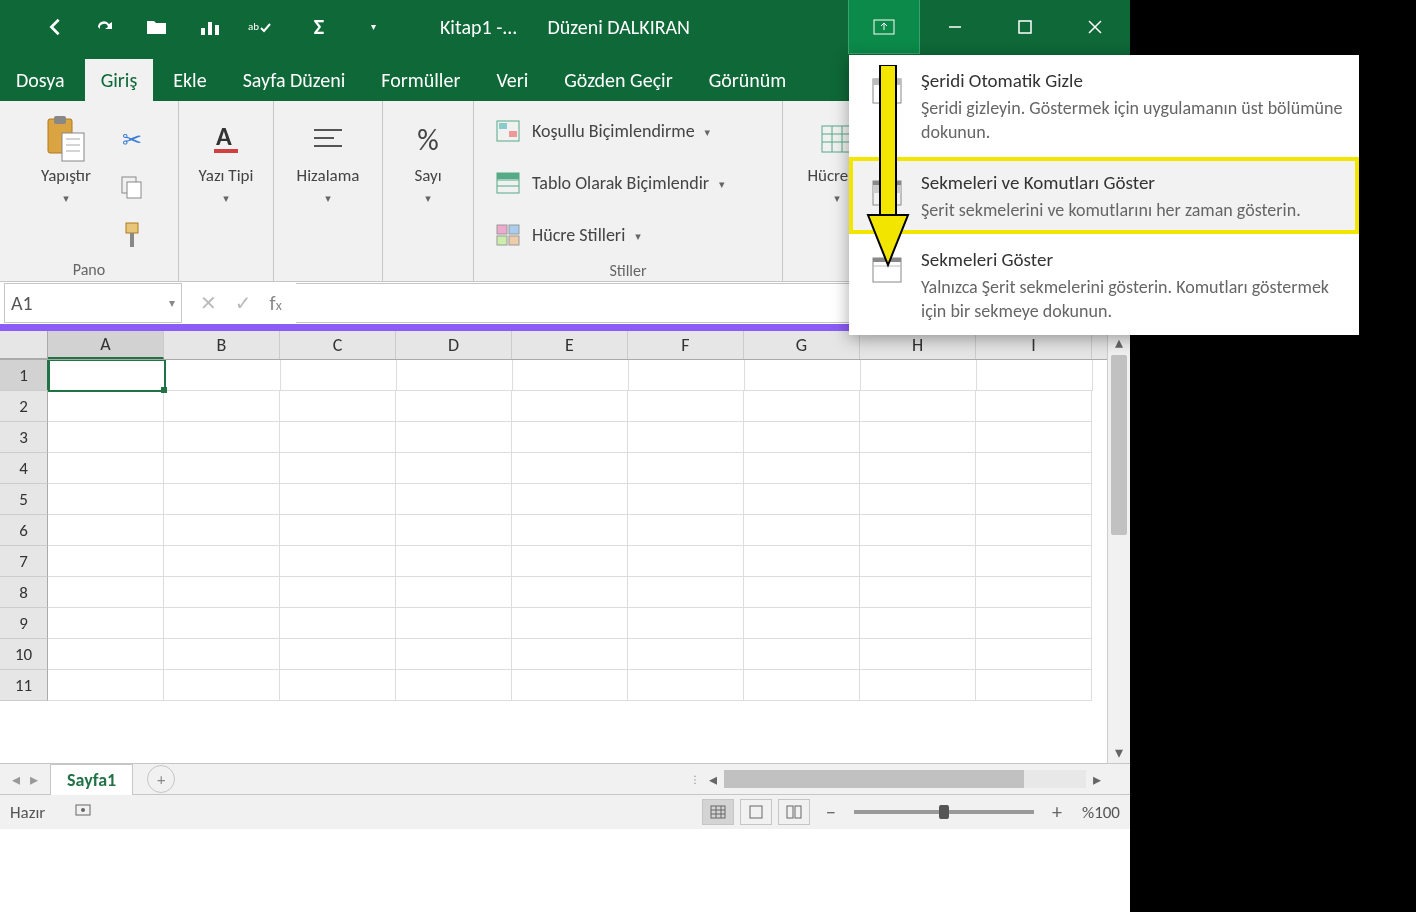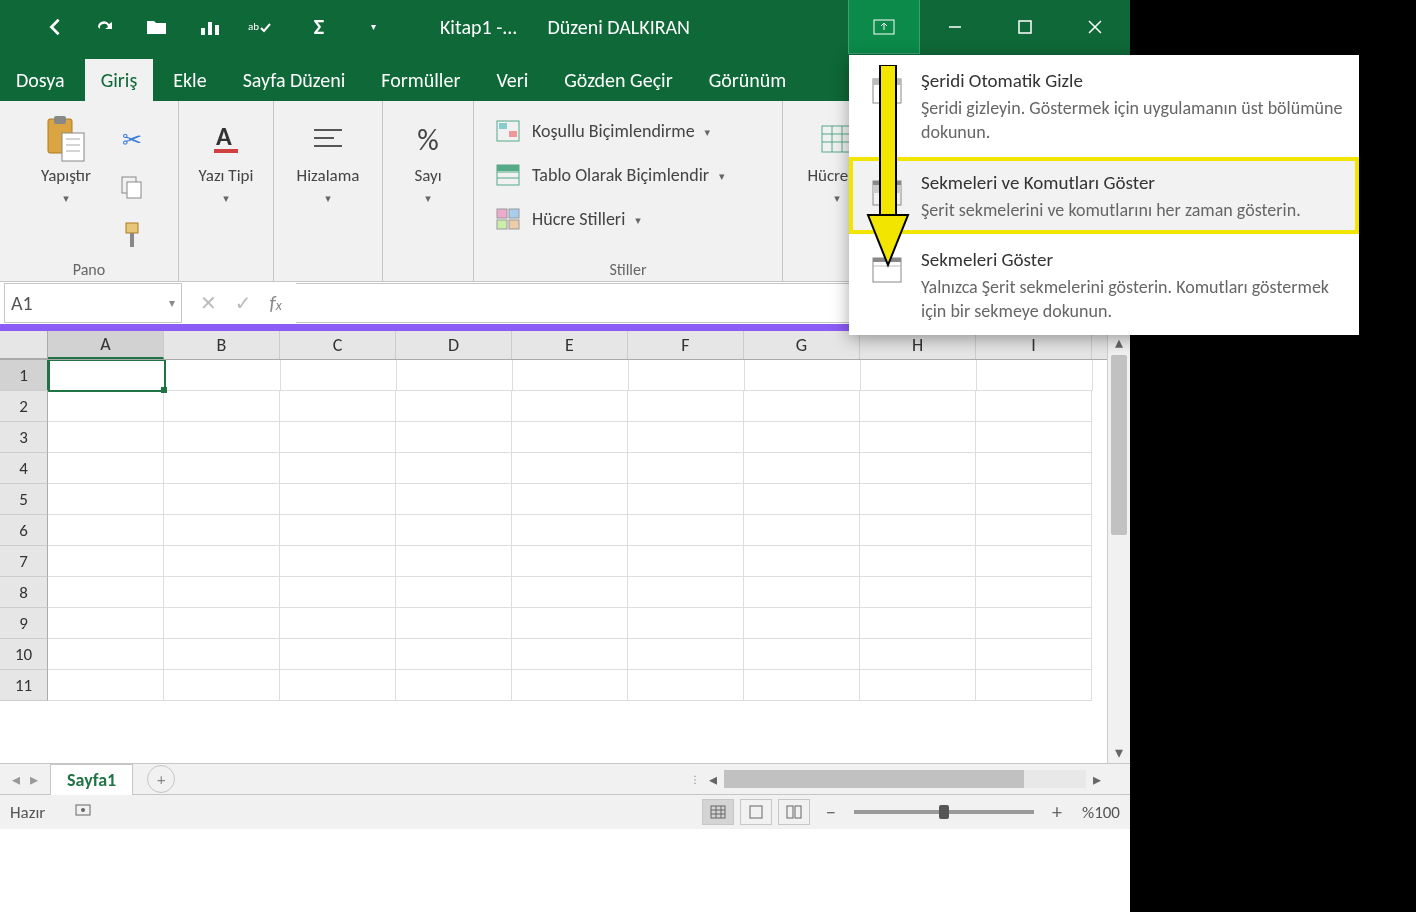--- a/index.html
+++ b/index.html
@@ -233,21 +233,21 @@
         <div class="bigbtn">
           <div class="ic" style="font-size:30px;color:#444">%</div>
           <div class="lbl">Sayı</div>
           <div class="caret">▾</div>
         </div>
       </div>
       <div class="group-label">&nbsp;</div>
     </div>
 
     <div class="group" style="width:300px;align-items:stretch">
-      <div class="group-body" style="flex-direction:column;gap:12px;padding:6px 8px">
+      <div class="group-body" style="flex-direction:column;gap:20px;padding:6px 8px">
         <div class="menuitem">
           <span class="mi-ic">
               <svg width="24" height="22">
                 <rect x="1" y="1" width="22" height="20" fill="none" stroke="#5a8"></rect>
                 <rect x="3" y="3" width="8" height="6" fill="#8cc"></rect>
                 <rect x="13" y="11" width="8" height="6" fill="#e99"></rect>
               </svg>
             </span>
           <span>Koşullu Biçimlendirme</span>
           <span class="caret">▾</span>
@@ -301,21 +301,21 @@
   </div>
 
   <div class="fbar">
     <div class="namebox">
       <span>A1</span>
       <span class="dd">▾</span>
     </div>
     <div class="fbar-btns">
       <span>✕</span>
       <span>✓</span>
-      <span style="font-style:italic;color:#888">f<span style="font-size:14px">x</span></span>
+      <span style="color:#888">f<span style="font-size:14px">x</span></span>
     </div>
     <div class="formula-input"></div>
   </div>
 
   <div class="grid-wrap">
     <div class="col-hdrs">
       <div class="corner"></div>
       <div class="colh sel">A</div>
       <div class="colh">B</div>
       <div class="colh">C</div>

